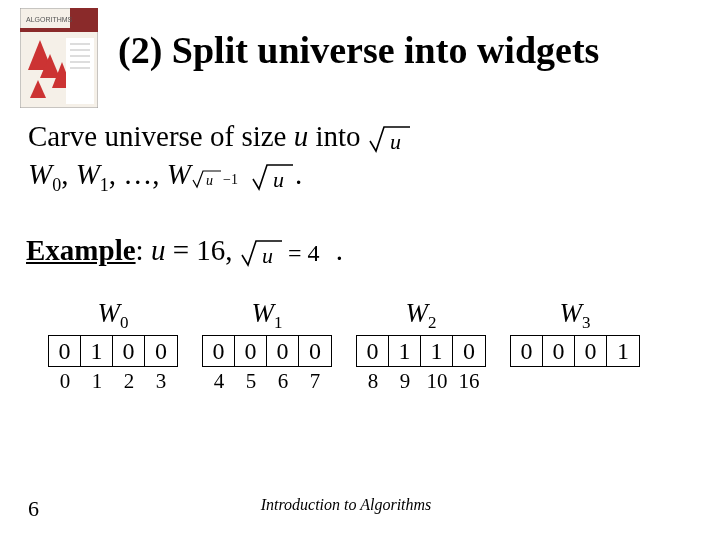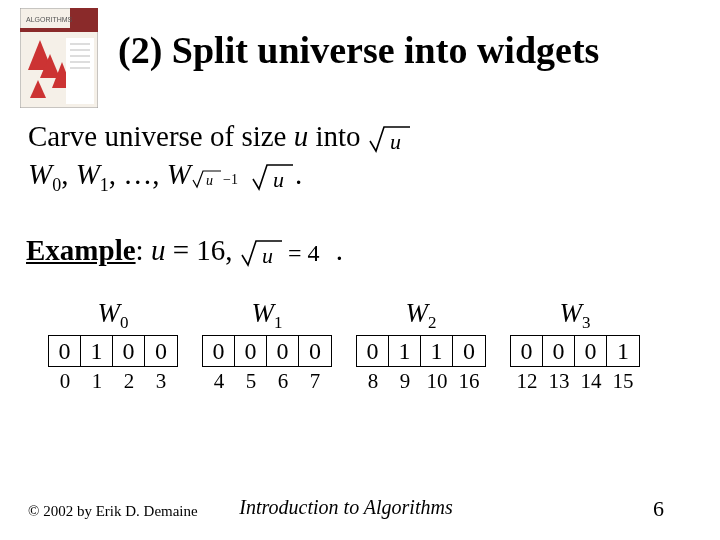--- a/index.html
+++ b/index.html
@@ -106,21 +106,21 @@
     font-size: 15px;
     display: flex;
     justify-content: space-between;
     align-items: baseline;
   }
   .footer-center {
     position: absolute;
     left: 50%;
     transform: translateX(-50%);
     font-style: italic;
-    font-size: 20px;
+    font-size: 16px;
   }
   .footer-right { font-size: 22px; }
 </style>
 </head>
 <body>
 
 <div class="slide">
 
   <svg class="book-cover" viewBox="0 0 78 100">
     <rect x="0" y="0" width="78" height="100" fill="#f5f0e8" stroke="#999"></rect>
@@ -212,29 +212,22 @@
         </div>
       </div>
       <div class="widget">
         <div class="widget-label"><span>W</span><span class="wsub">3</span></div>
         <div class="cells">
           <div class="cell">0</div>
           <div class="cell">0</div>
           <div class="cell">0</div>
           <div class="cell">1</div>
         </div>
-        <div class="indices">
-          <div class="idx">12</div>
-          <div class="idx">13</div>
-          <div class="idx">14</div>
-          <div class="idx">15</div>
-        </div>
       </div>
     </div>
   </div>
 
   <div class="footer">
-    <span>© 2002 by Erik D. Demaine</span>
     <span class="footer-center">Introduction to Algorithms</span>
     <span class="footer-right">6</span>
   </div>
 
 </div>
 
 </body></html>

